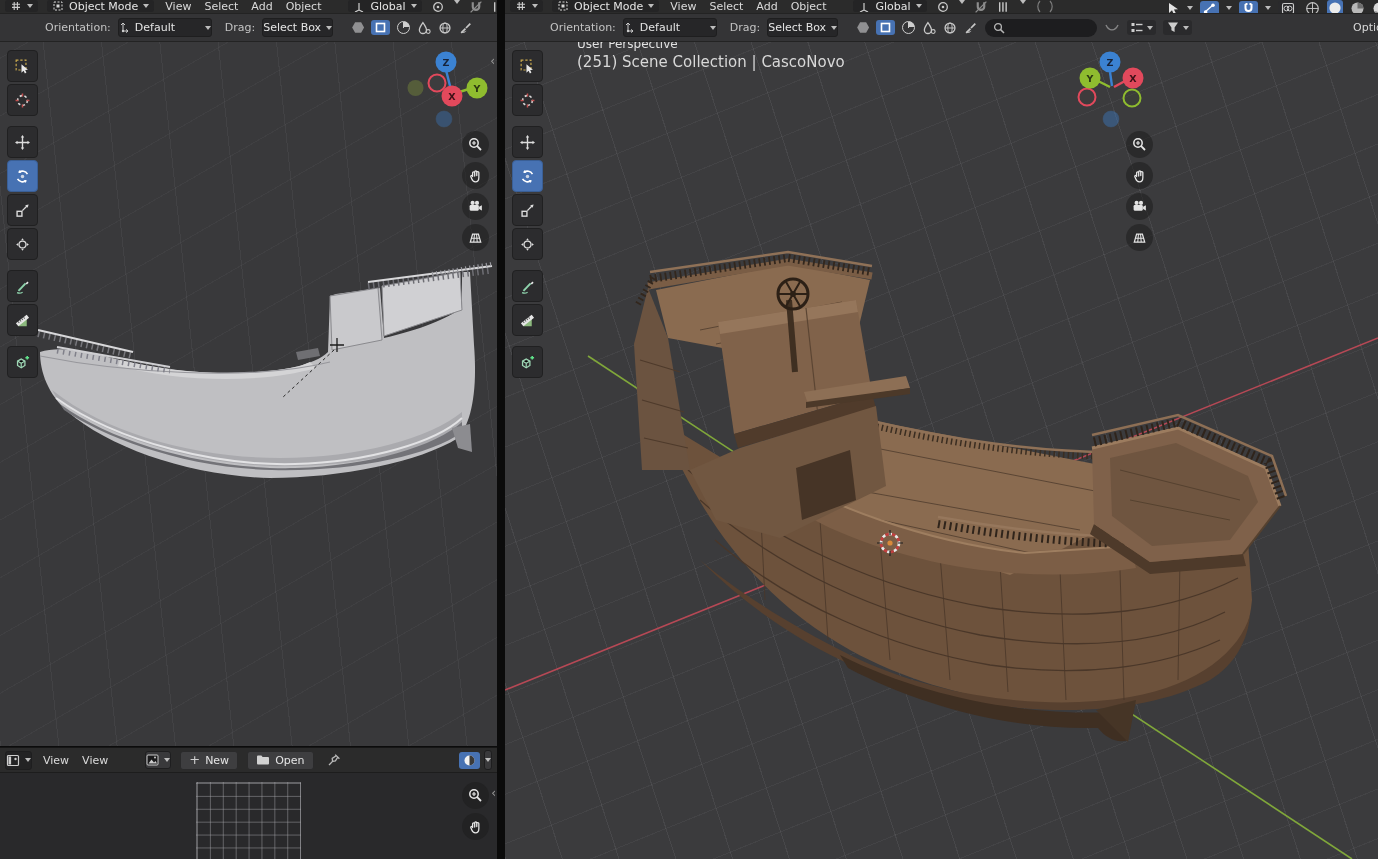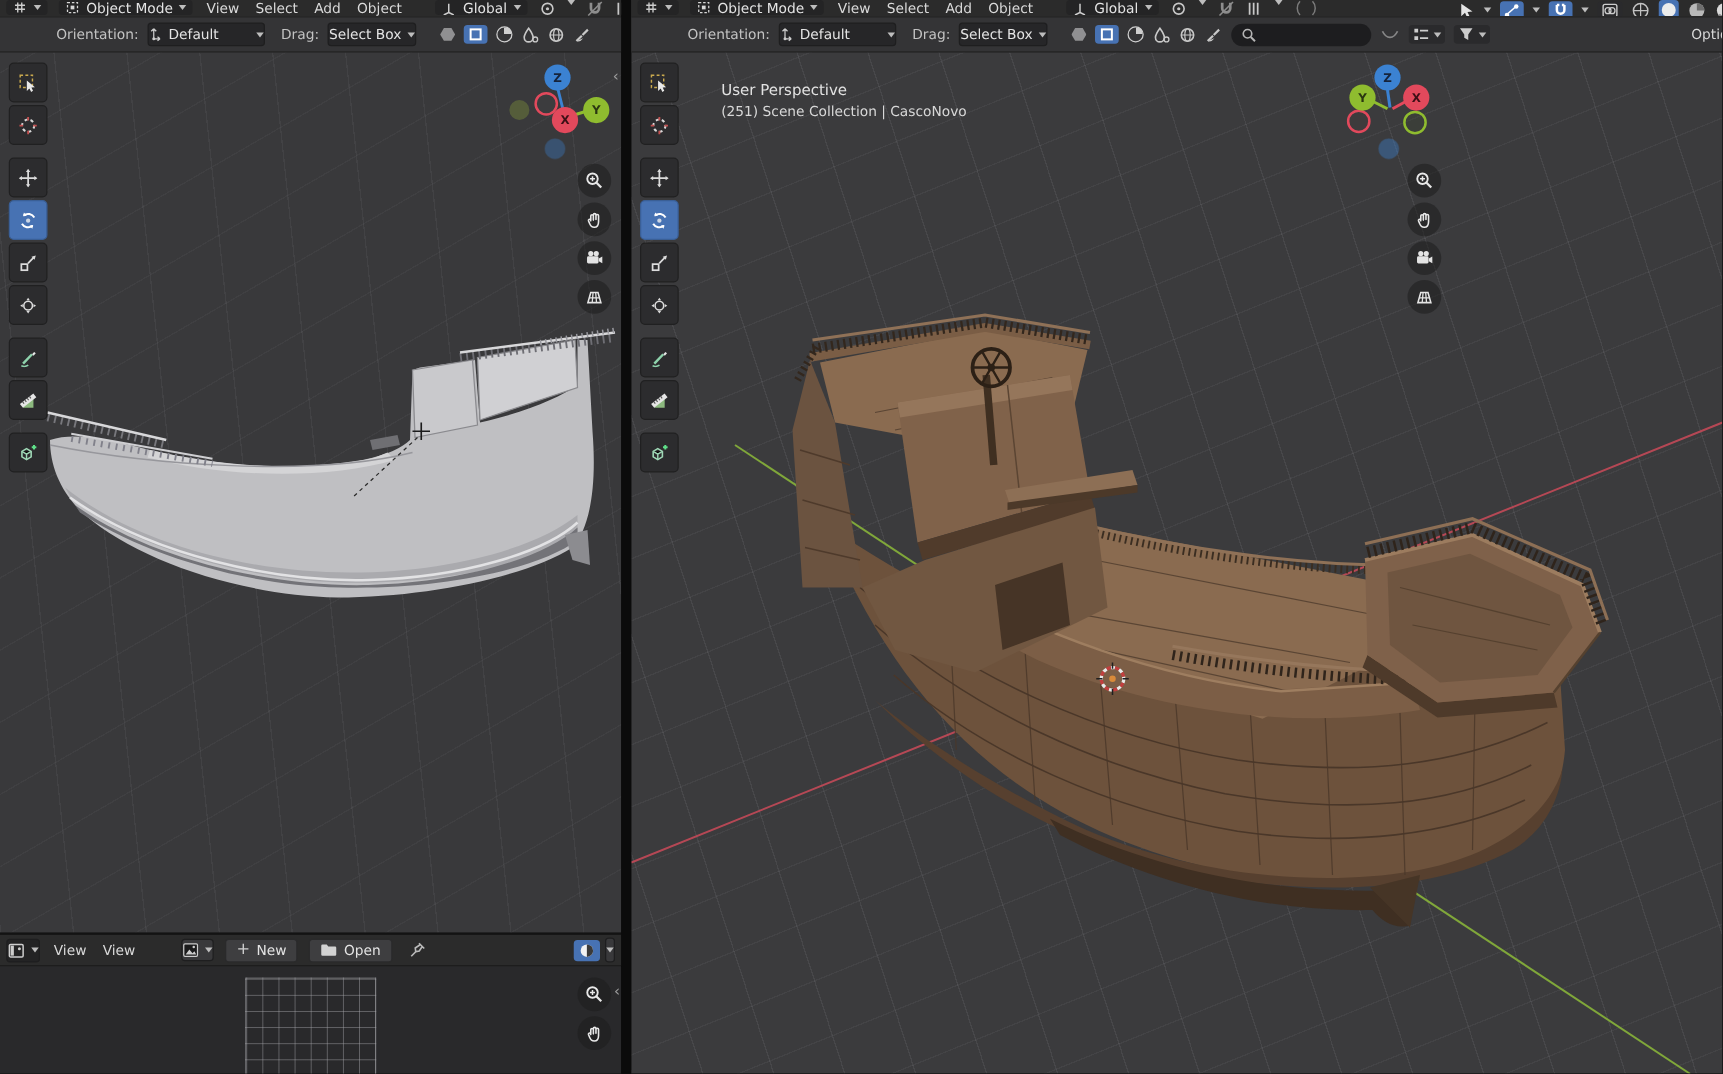--- a/index.html
+++ b/index.html
@@ -42,23 +42,23 @@
   .toolcol{position:absolute;left:7px;top:50px;width:31px;display:flex;flex-direction:column;gap:2px;z-index:5;}
   .tbtn{height:30px;background:#2c2c2e;border:1px solid #202021;border-radius:4px;display:grid;place-items:center;}
   .tbtn.active{background:#4772b3;border-color:#38movies?}
   .tbtn.active{background:#4772b3;border-color:#3a5f96;}
   .gap9{margin-top:8px;}
   
   .navcol{position:absolute;display:flex;flex-direction:column;gap:4px;align-items:center;z-index:5;}
   .navbtn{width:27px;height:27px;border-radius:50%;background:rgba(30,30,30,.55);display:grid;place-items:center;}
   .collapse{position:absolute;color:#9b9b9b;font-size:12px;z-index:6;}
   
-  .ovtext{position:absolute;left:72px;top:63px;line-height:18px;z-index:5;}
+  .ovtext{position:absolute;left:72px;top:35px;line-height:18px;z-index:5;}
   .ovtext .l1{color:#e2e2e2;font-size:12px;}
-  .ovtext .l2{color:#d8d8d8;font-size:11px;}
+  .ovtext .l2{color:#d8d8d8;font-size:15px;}
   
   .sidepanel{position:absolute;right:0;top:44px;width:200px;height:22px;background:rgba(43,43,44,.97);
      border-radius:3px 0 0 3px;display:flex;align-items:center;gap:7px;padding:0 8px;z-index:6;}
   .sidepanel span{color:#e3e3e3;}
   
   .ihdr{position:relative;height:24px;background:#2b2b2b;border-bottom:1px solid #1d1d1d;
         display:flex;align-items:center;gap:9px;padding:0 5px;overflow:hidden;z-index:4;}
   .btn{display:flex;align-items:center;gap:5px;background:#3e3e40;border:1px solid #2a2a2b;border-radius:3px;
        padding:2px 8px;color:#e4e4e4;flex:none;}
   .uvgrid{position:absolute;left:196px;top:34px;width:103px;height:78px;

